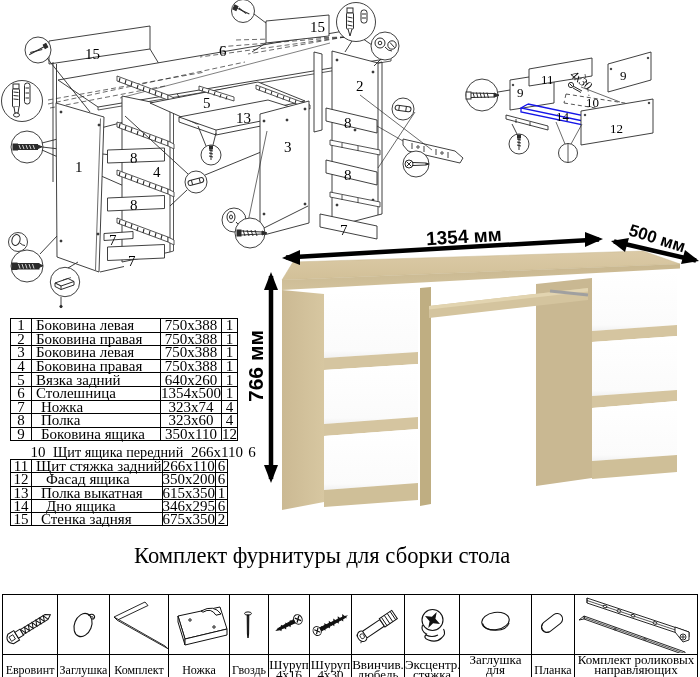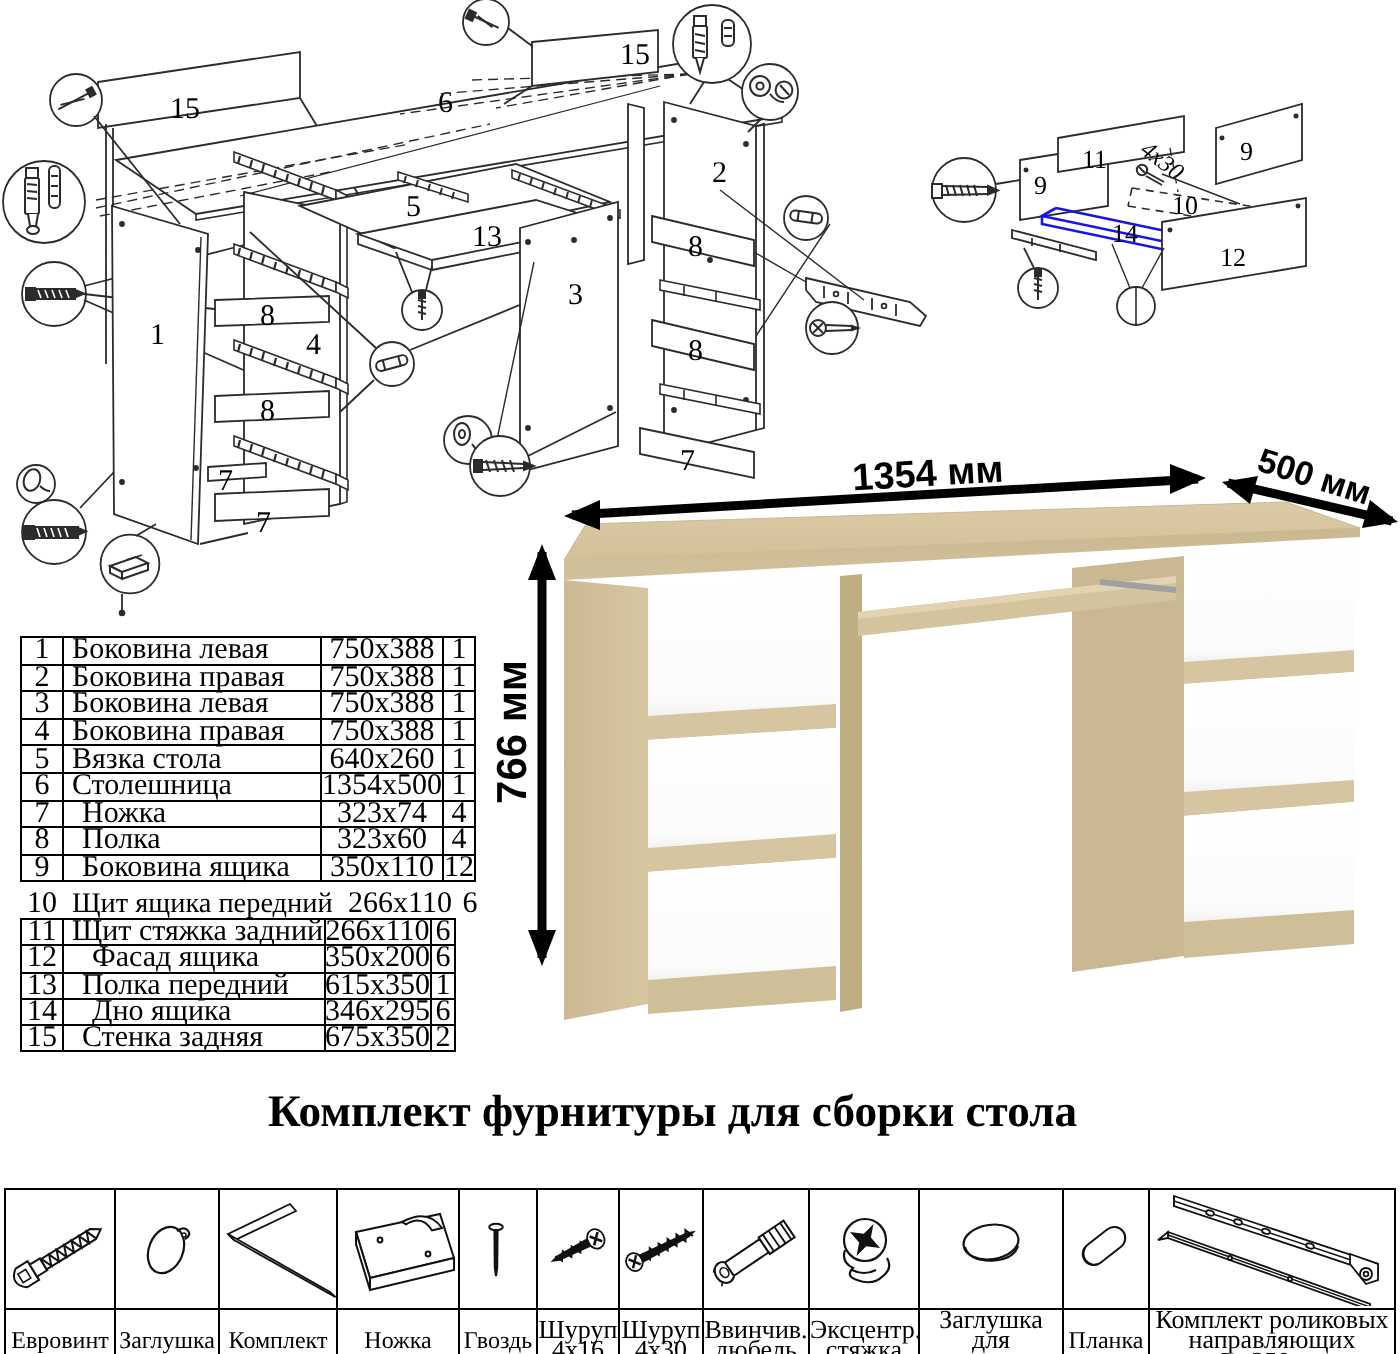--- a/index.html
+++ b/index.html
@@ -4,21 +4,21 @@
 <style>
 html,body{margin:0;padding:0;background:#fff;}
 .page{position:relative;width:700px;height:677px;background:#fff;overflow:hidden;font-family:"Liberation Serif",serif;}
 .abs{position:absolute;}
 table{border-collapse:collapse;}
 .pt{font-size:15px;color:#000;}
 .pt td{border:1.3px solid #000;padding:0;height:12.6px;line-height:12px;white-space:nowrap;overflow:visible;}
 .pt .c{text-align:center;}
 .pt .n{padding-left:4px;}
 .pt2 td{height:12.3px;}
-.r10{font-size:15px;white-space:nowrap;}
+.r10{font-size:15px;white-space:nowrap;margin-left:17px;}
 .title{font-size:22.6px;color:#000;white-space:nowrap;}
 .hw{font-size:11px;table-layout:fixed;margin-top:26px;}
 .hw td{border:1.3px solid #000;padding:0;text-align:center;vertical-align:middle;color:#000;overflow:hidden;}
 .hw .ic{height:58.5px;}
 .hw .ic svg{display:block;margin:0 auto;}
 .hw .nm{height:26px;line-height:11.5px;font-size:12px;}
 .hw .nm2{font-size:13px;line-height:10.5px;}
 .hw .qt{height:20.5px;font-size:17px;line-height:18px;}
 </style>
 </head>
@@ -513,21 +513,21 @@
             <td class="c">1</td>
           </tr>
 <tr>
             <td class="c">4</td>
             <td class="n">Боковина правая</td>
             <td class="c">750x388</td>
             <td class="c">1</td>
           </tr>
 <tr>
             <td class="c">5</td>
-            <td class="n">Вязка стола</td>
+            <td class="n">Вязка задний</td>
             <td class="c">640x260</td>
             <td class="c">1</td>
           </tr>
 <tr>
             <td class="c">6</td>
             <td class="n">Столешница</td>
             <td class="c">1354x500</td>
             <td class="c">1</td>
           </tr>
 <tr>
@@ -566,41 +566,41 @@
             <td class="c" style="width:11px">6</td>
           </tr>
 <tr>
             <td class="c">12</td>
             <td class="n" style="padding-left:14px">Фасад ящика</td>
             <td class="c">350x200</td>
             <td class="c">6</td>
           </tr>
 <tr>
             <td class="c">13</td>
-            <td class="n" style="padding-left:9px">Полка передний</td>
+            <td class="n" style="padding-left:9px">Полка выкатная</td>
             <td class="c">615x350</td>
             <td class="c">1</td>
           </tr>
 <tr>
             <td class="c">14</td>
             <td class="n" style="padding-left:14px">Дно ящика</td>
             <td class="c">346x295</td>
             <td class="c">6</td>
           </tr>
 <tr>
             <td class="c">15</td>
             <td class="n" style="padding-left:9px">Стенка задняя</td>
             <td class="c">675x350</td>
             <td class="c">2</td>
           </tr>
 </tbody>
       </table>
 </div>
 
-<div class="abs title" style="left:134px;top:543px;font-weight:bold;">Комплект фурнитуры для сборки стола</div>
+<div class="abs title" style="left:134px;top:543px;">Комплект фурнитуры для сборки стола</div>
 
 <div class="abs" style="left:2px;top:568px;">
 <table class="hw" style="width:696px">
 <tbody>
           <tr class="icons">
 
 <td class="ic" style="width:54px">
               <svg width="54" height="57" viewBox="0 0 54 57">
                 <g transform="translate(6,44) rotate(-31.5)" stroke="#111" fill="#fff" stroke-width="1">
                   <path d="M2 -5.5 L9 -5.5 L9 5.5 L2 5.5 Q-1.5 3 -1.5 0 Q-1.5 -3 2 -5.5 Z"></path>

